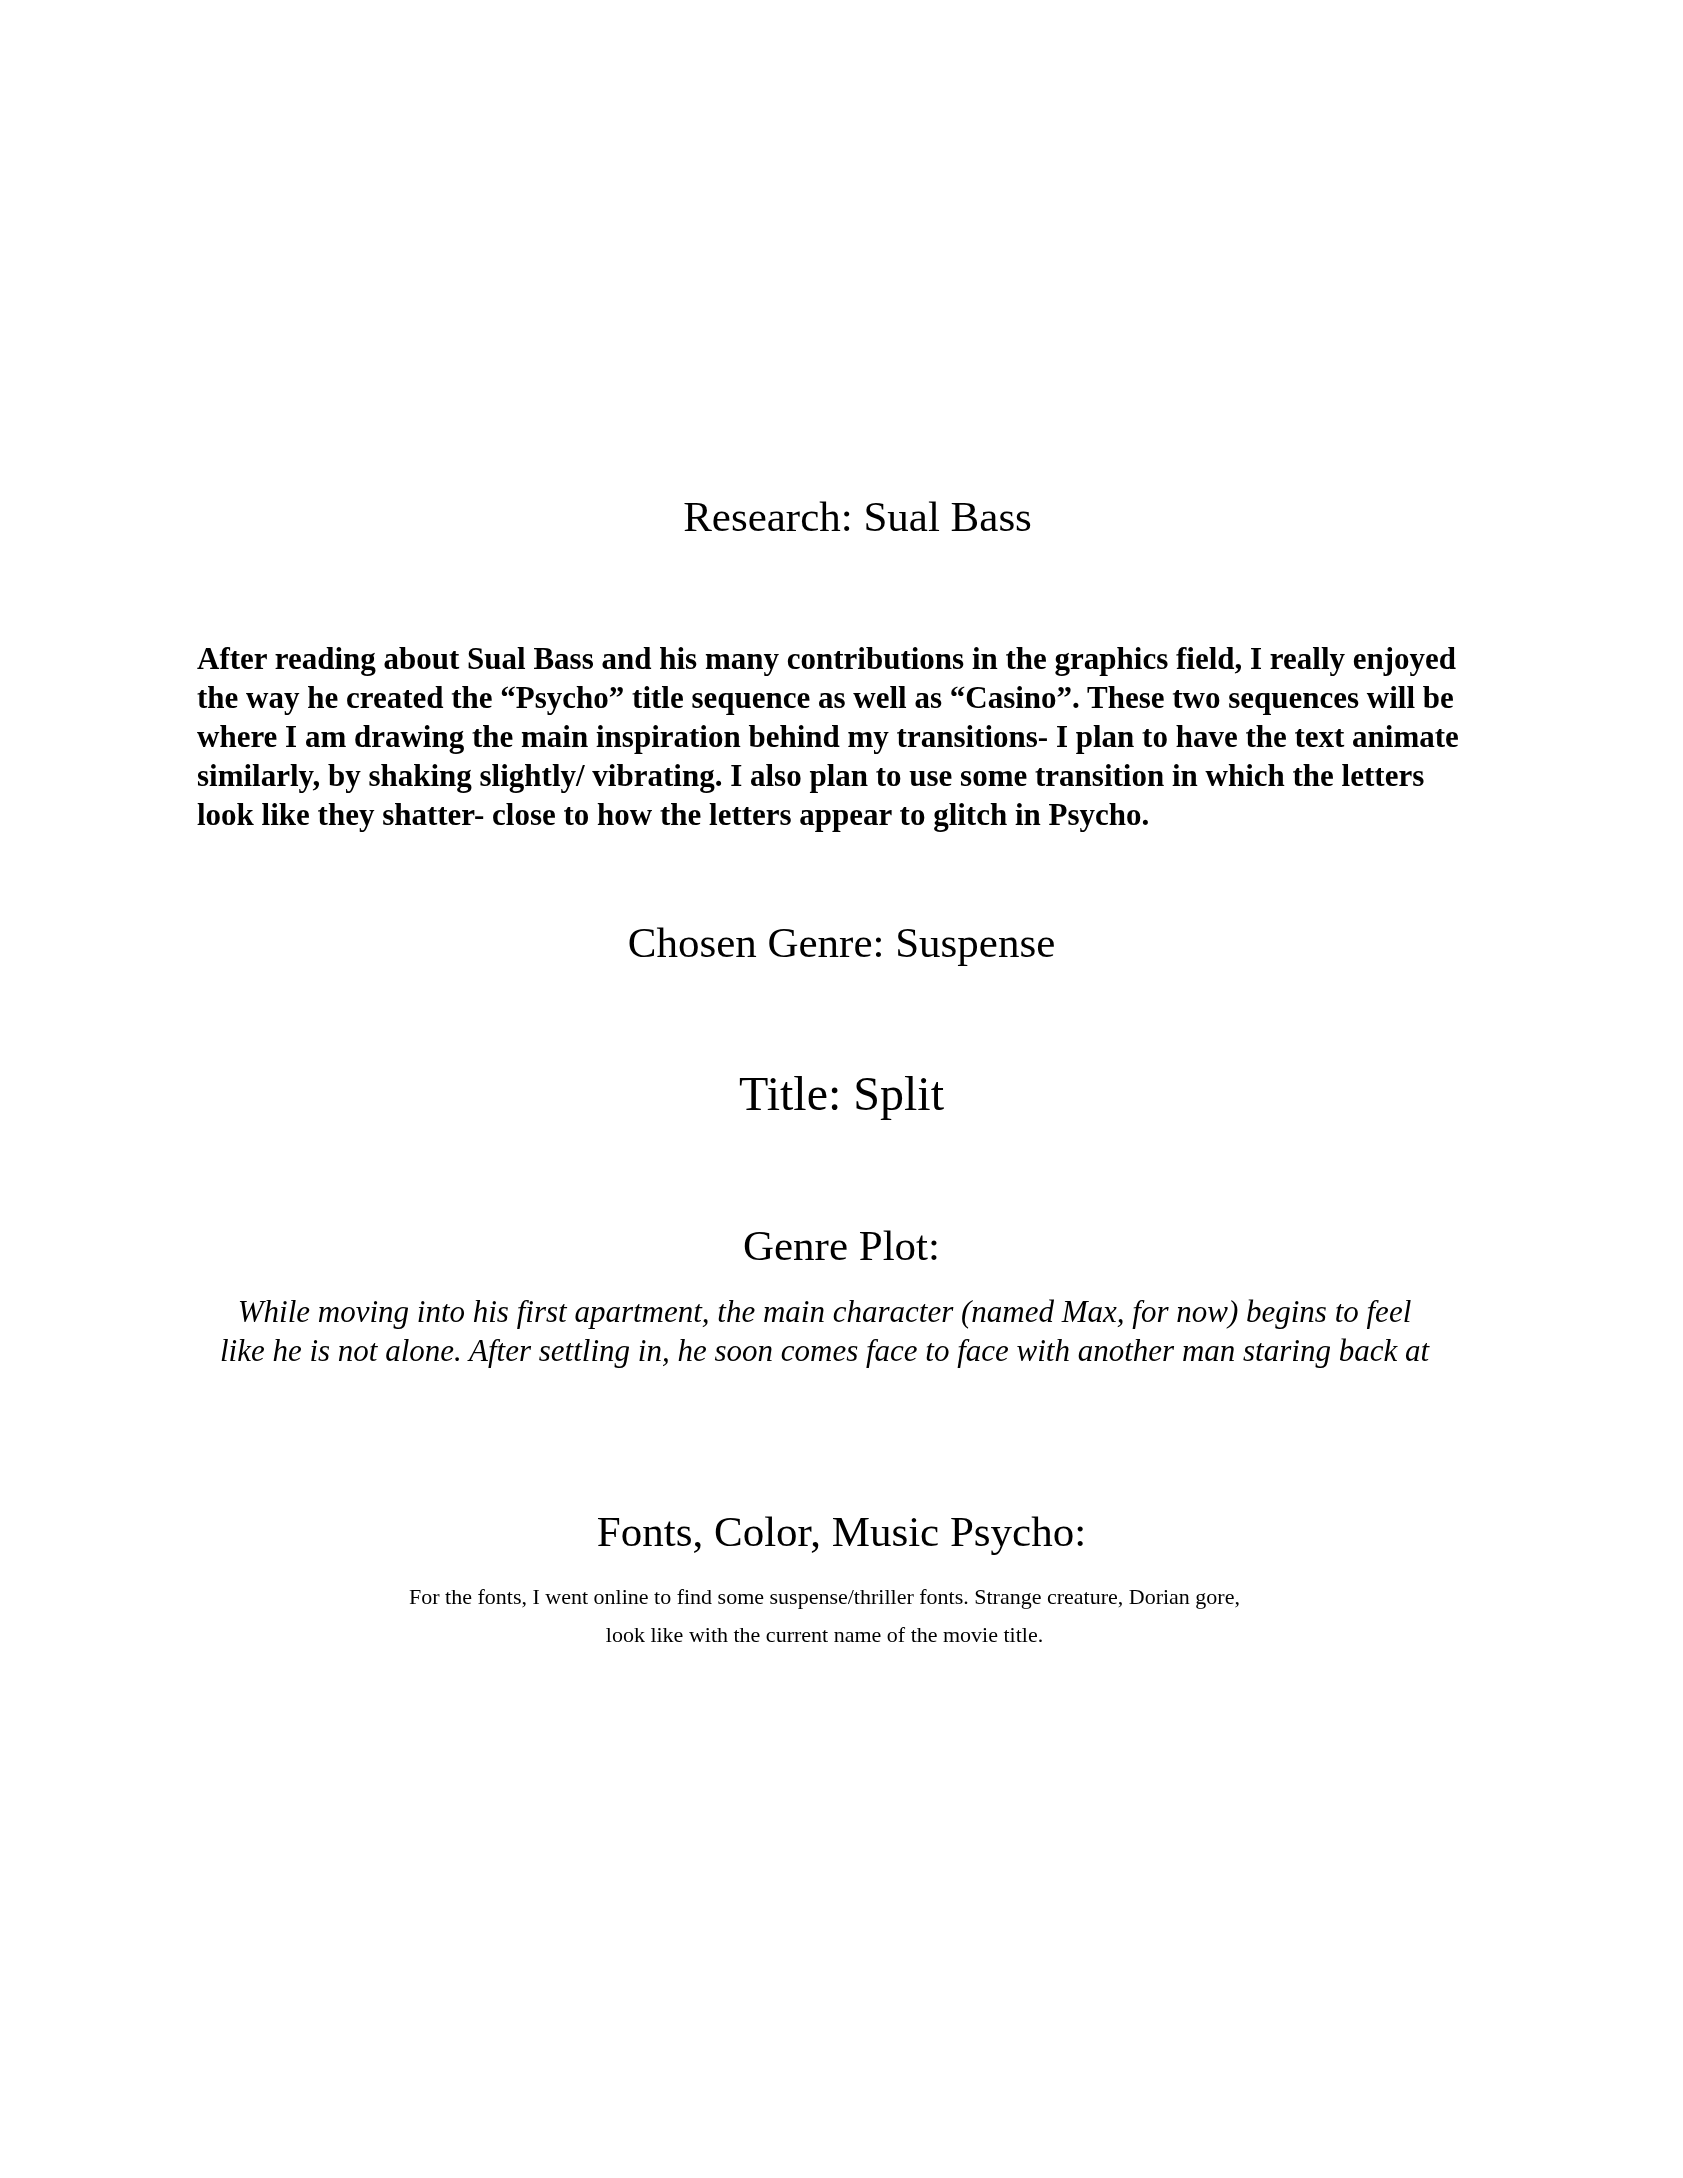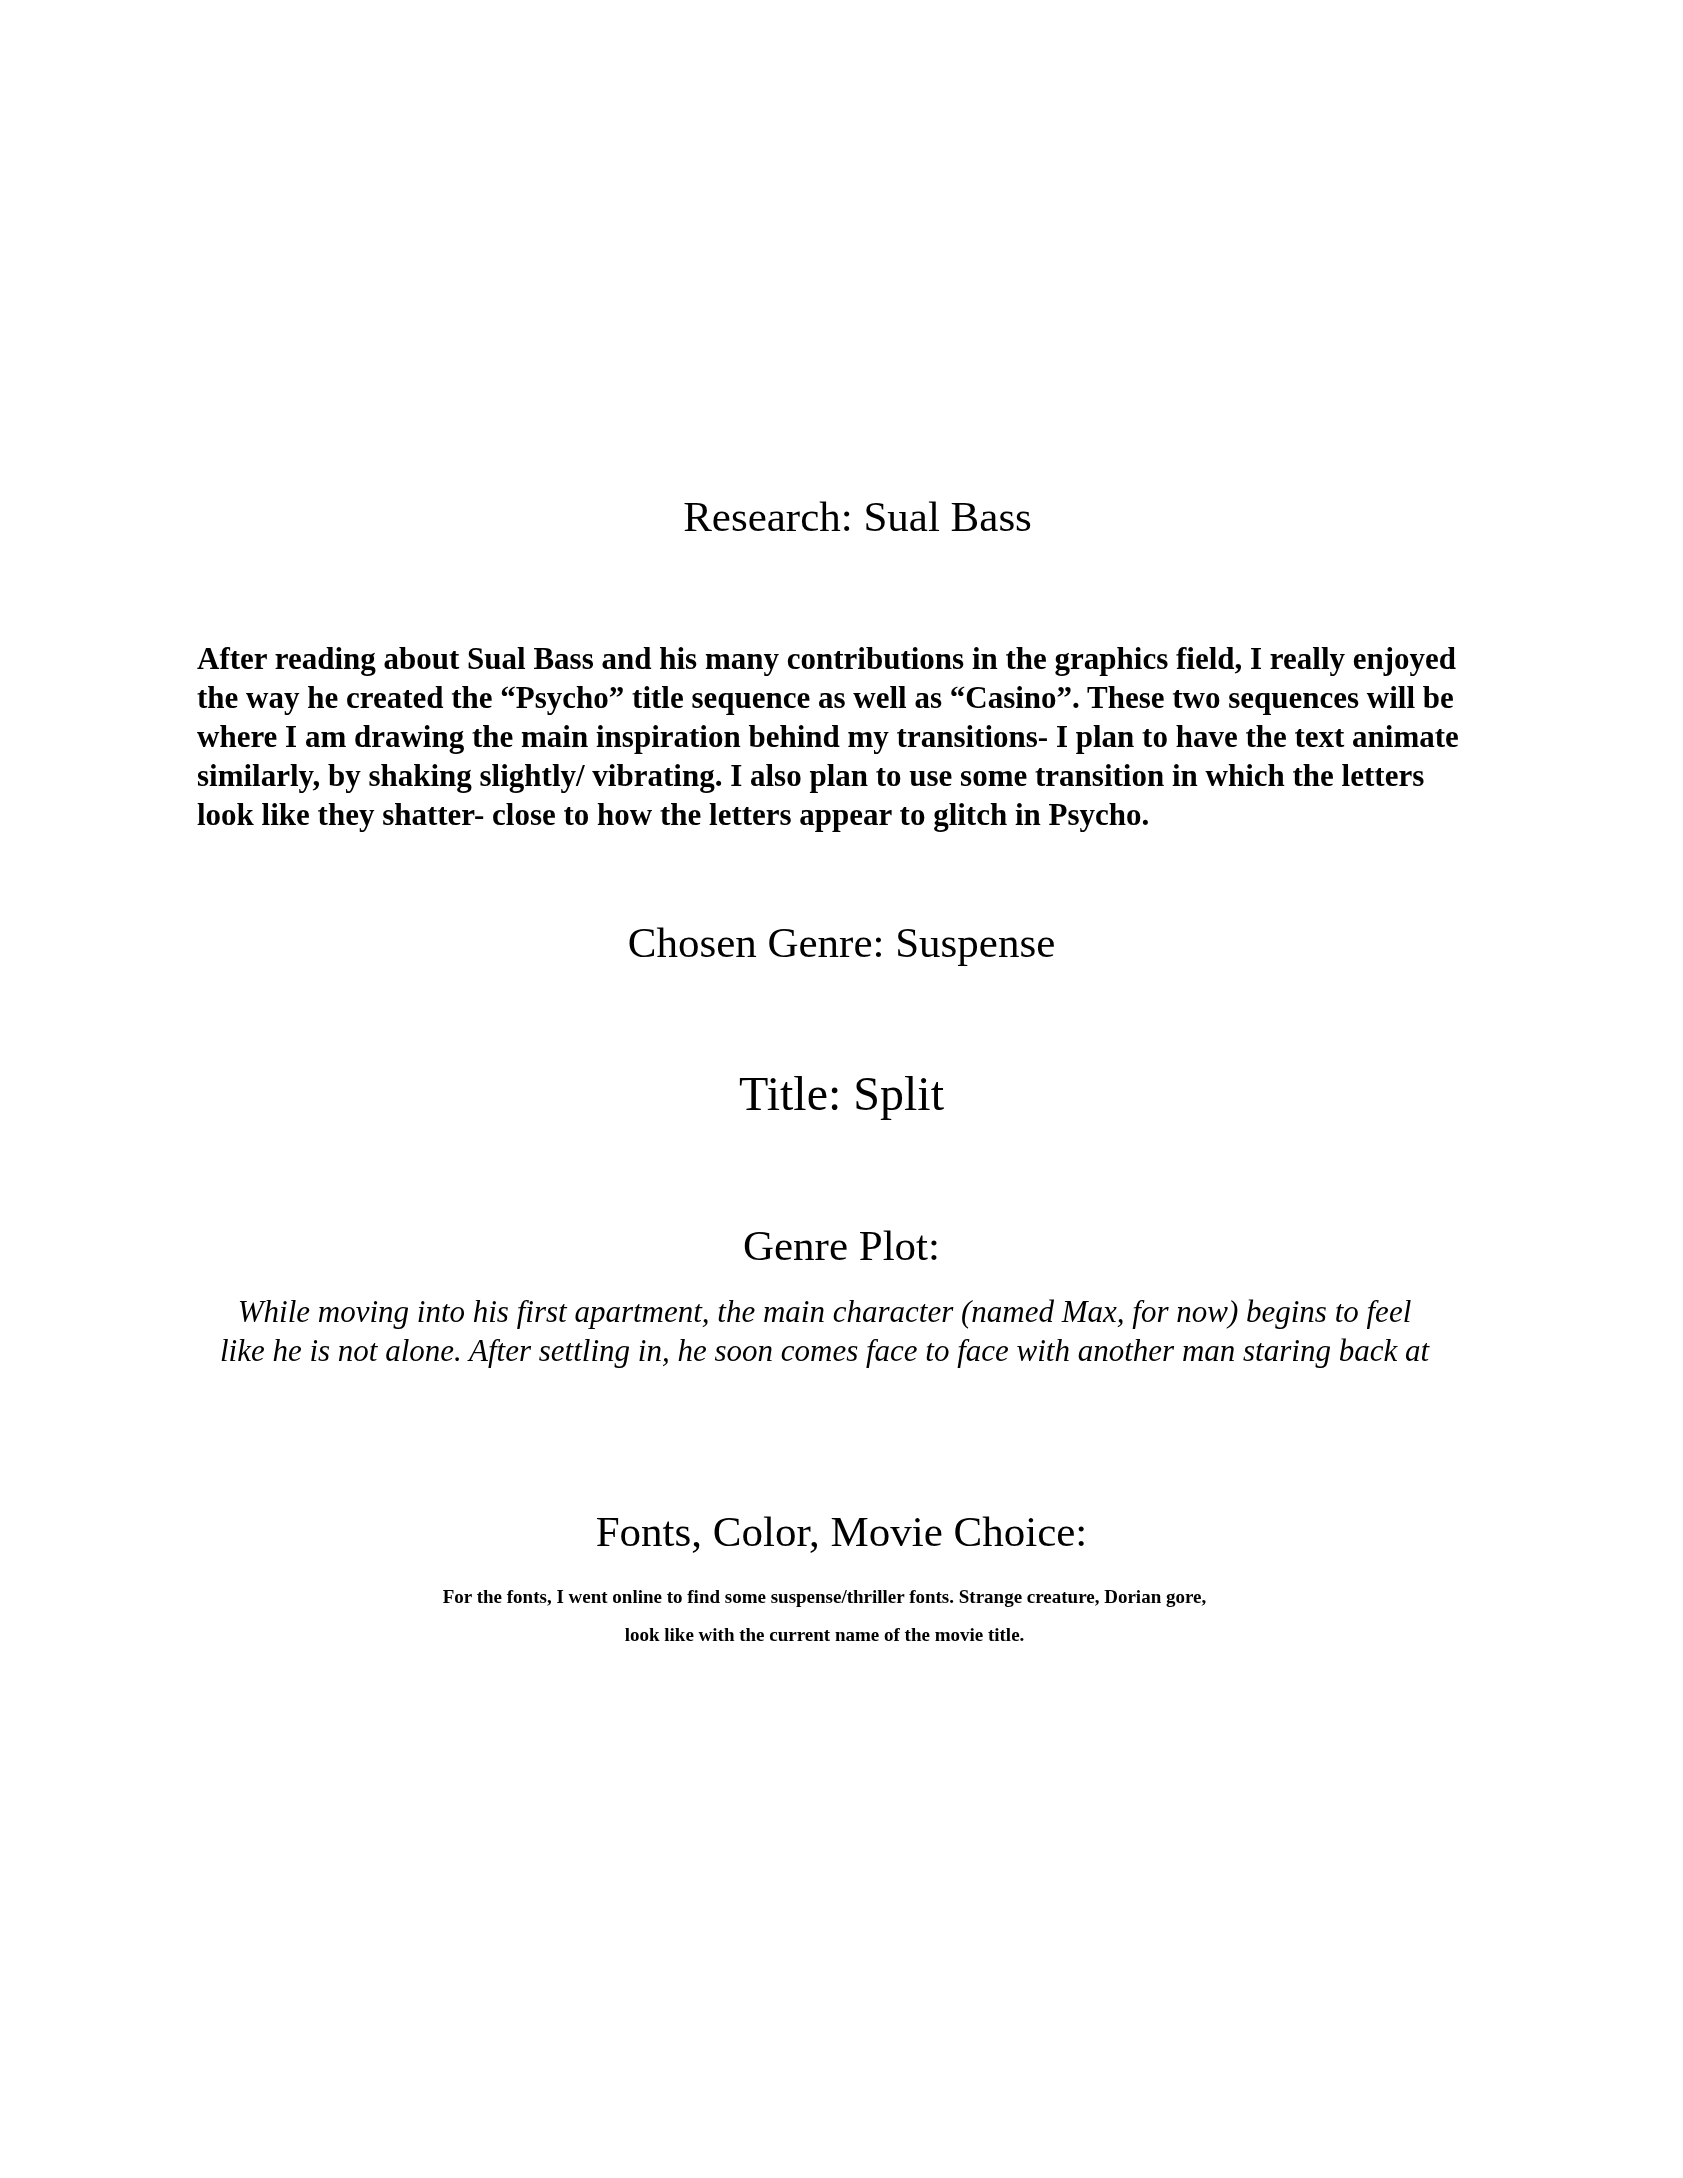--- a/index.html
+++ b/index.html
@@ -31,21 +31,21 @@
 
   <div class="h" style="top:1067px; font-size:48px; line-height:53px;">Title: Split</div>
 
   <div class="h" style="top:1221px;">Genre Plot:</div>
 
   <div class="para center" style="top:1292px;font-style:italic;">
     <span class="ln">While moving into his first apartment, the main character (named Max, for now) begins to feel</span>
     <span class="ln">like he is not alone. After settling in, he soon comes face to face with another man staring back at</span>
   </div>
 
-  <div class="h" style="top:1507px;">Fonts, Color, Movie Choice:</div>
+  <div class="h" style="top:1507px;">Fonts, Color, Music Psycho:</div>
 
-  <div class="para center" style="top:1578px; font-size:19px; line-height:38px;font-weight:bold;">
+  <div class="para center" style="top:1578px; font-size:22px; line-height:38px;">
     <span class="ln">For the fonts, I went online to find some suspense/thriller fonts. Strange creature, Dorian gore,</span>
     <span class="ln">look like with the current name of the movie title.</span>
   </div>
 
 </div>
 
 
 </body></html>

